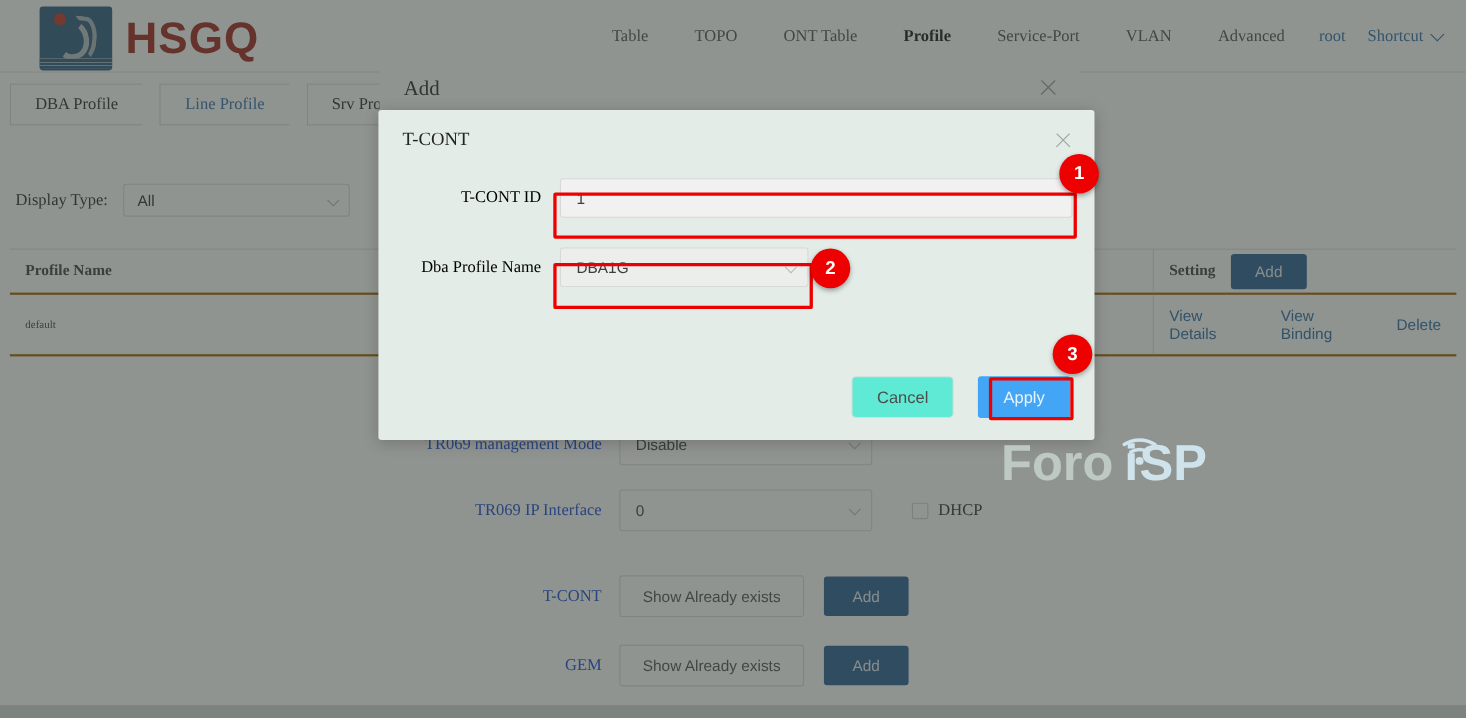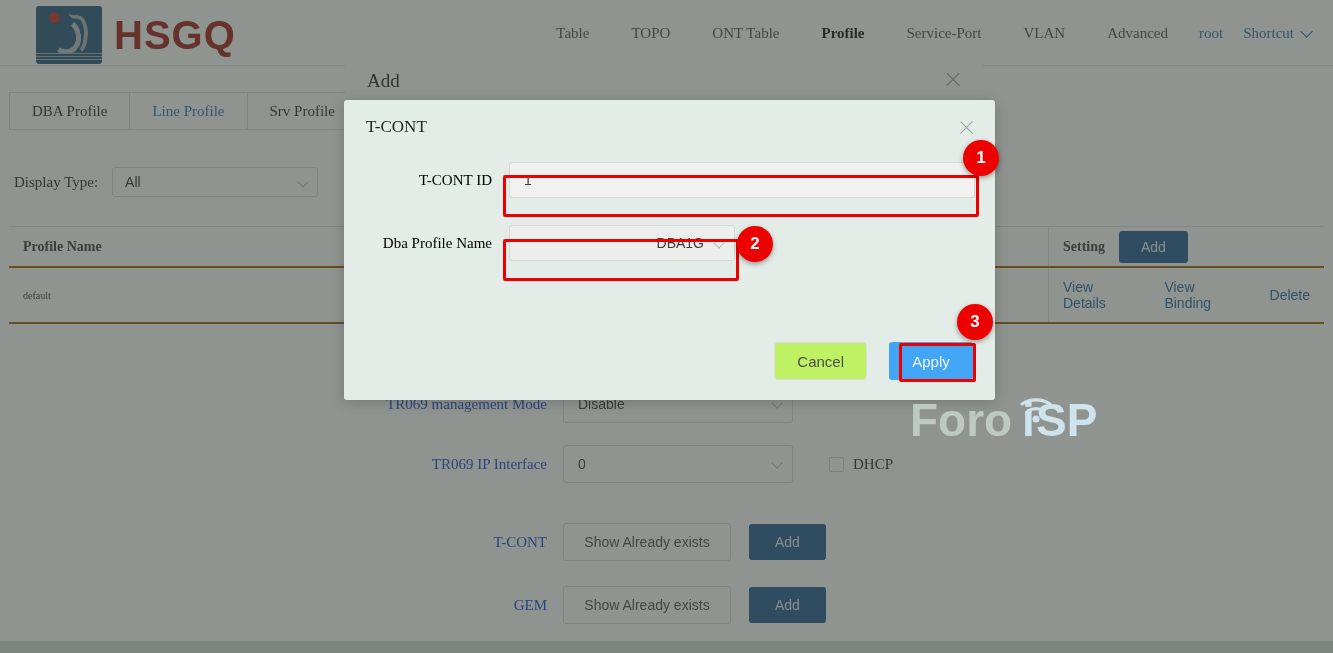--- a/index.html
+++ b/index.html
@@ -56,21 +56,21 @@
   .nav-item.active { color: #1a1a1a; font-weight: bold; }
   .nav-link { font-size: 15px; color: #3572b0; padding: 0 10px; cursor: pointer; }
   .nav-link.shortcut { padding-right: 6px; }
   .caret-down {
     display: inline-block; width: 9px; height: 9px; margin-right: 24px;
     border-right: 1.6px solid #3572b0; border-bottom: 1.6px solid #3572b0;
     transform: rotate(45deg) translateY(-3px);
   }
 
   
-  .tabbar { position: absolute; left: 9px; top: 92px; display: flex; }
+  .tabbar { position: absolute; left: 9px; top: 76px; display: flex; gap: 16px; }
   .tab {
     height: 38px; line-height: 36px; padding: 0 22px;
     border: 1px solid #dcdcdc; border-right: none;
     font-size: 15px; color: #303030; background: #fff; cursor: pointer;
   }
   .tab:last-child { border-right: 1px solid #ec4899; }
   .tab.active { color: #3572b0; }
 
   
   .filter-row { position: absolute; left: 14px; top: 167px; display: flex; align-items: center; }
@@ -185,21 +185,21 @@
   
   .watermark {
     position: absolute; left: 566px; top: 288px; width: 200px; height: 58px;
     user-select: none; pointer-events: none;
   }
 
   
   .tcont-footer { position: absolute; right: 22px; bottom: 20px; display: flex; align-items: center; }
   .btn-cancel {
     height: 38px; min-width: 88px; padding: 0 22px; border: 1px solid #d9dedb; border-radius: 4px;
-    background: #bef264; color: #4d4d4d; font-size: 15px; cursor: pointer;
+    background: #5eead4; color: #4d4d4d; font-size: 15px; cursor: pointer;
     font-family: "Liberation Sans", sans-serif;
   }
   .btn-apply {
     height: 38px; min-width: 84px; padding: 0 22px; border: none; border-radius: 3px;
     background: #42a5f5; color: #eaf4fd; font-size: 15px; cursor: pointer; margin-left: 22px;
     font-family: "Liberation Sans", sans-serif;
   }
 
   
   .badge {
@@ -350,21 +350,21 @@
 
     <div class="tcont-body">
       <div class="trow">
         <div class="tlabel">T-CONT ID</div>
         <div class="tinput" style="width:466px;">
           <span>1</span>
         </div>
       </div>
       <div class="trow" style="margin-top:27px;">
         <div class="tlabel">Dba Profile Name</div>
-        <div class="tselect" style="width:226px;justify-content:flex-end;">
+        <div class="tselect" style="width:226px;">
           <span>DBA1G</span>
           <span class="chev"></span>
         </div>
       </div>
     </div>
 
     <div class="tcont-footer">
       <button class="btn-cancel">Cancel</button>
       <button class="btn-apply">Apply</button>
     </div>

